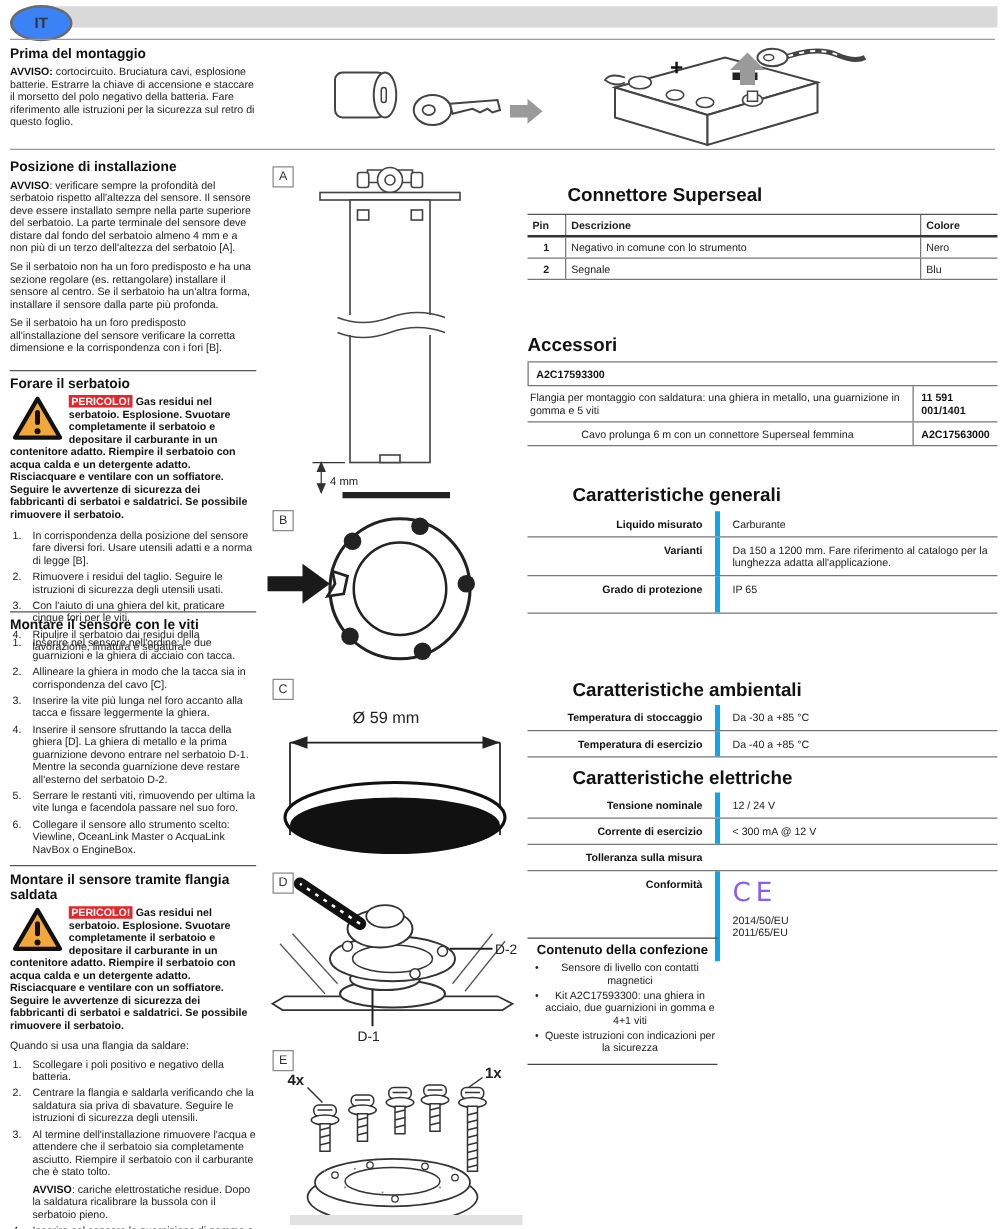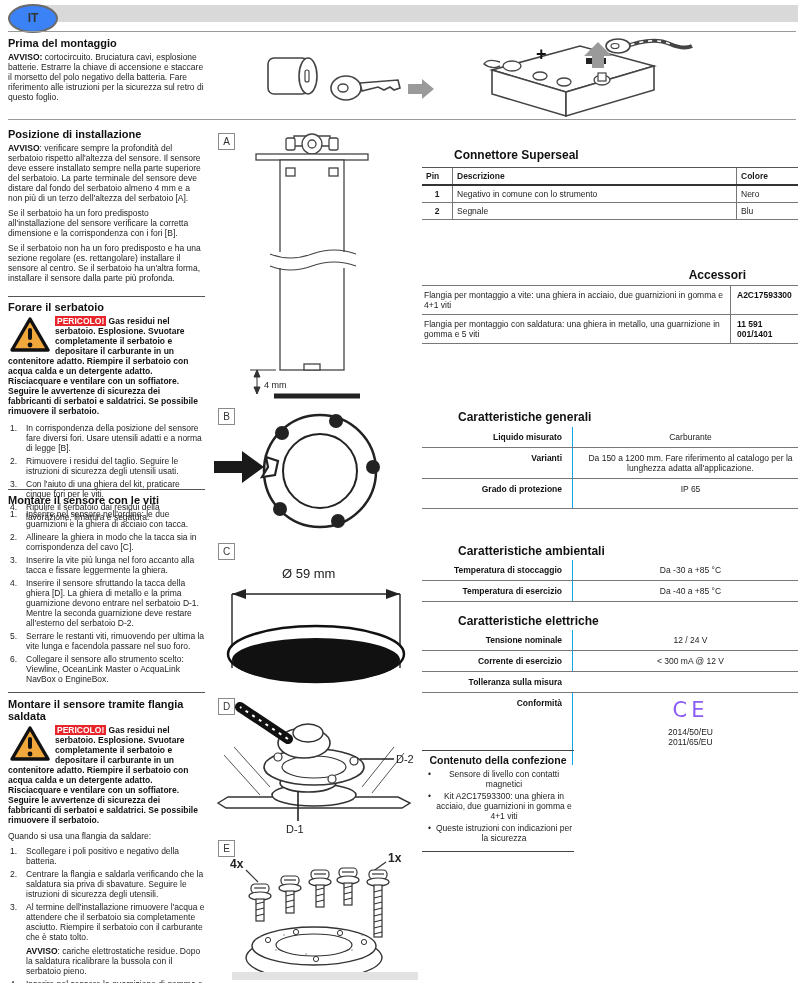--- a/index.html
+++ b/index.html
@@ -27,29 +27,29 @@
   .olist{display:grid;grid-template-columns:18px 1fr;row-gap:3px;margin-top:2px;}
   .olist .n{padding-left:2px;}
   .subnote{margin-top:3px;}
   
   .dletter{
     width:15px;height:15px;border:1px solid #8a8a8a;background:#fff;
     display:flex;align-items:center;justify-content:center;
     font-size:10px;color:#333;
   }
   
-  .rcol-title{font-size:12px;font-weight:bold;color:#111;}
+  .rcol-title{font-size:15px;font-weight:bold;color:#111;}
   .tbl3{display:grid;grid-template-columns:30px 284px 1fr;}
   .tbl3 .hd{font-weight:bold;}
   .tbl3 > div{padding:3px 4px;}
   .cell-div{border-left:1px solid #777;}
   .row-line{border-bottom:1px solid #777;}
   .spec-row{display:grid;grid-template-columns:150px 1fr;border-bottom:1px solid #777;}
   .spec-label{text-align:right;font-weight:bold;color:#111;padding:5px 10px 5px 0;}
-  .spec-value{border-left:1px solid #0ea5e9;padding:5px 0 5px 10px;text-align:center;}
+  .spec-value{border-left:4px solid #0ea5e9;padding:5px 0 5px 10px;}
   .acc-row{display:grid;grid-template-columns:308px 1fr;border-bottom:1px solid #777;}
   .acc-desc{padding:4px 6px 4px 2px;}
   .acc-part{border-left:1px solid #777;padding:4px 0 4px 6px;font-weight:bold;color:#111;}
   .ce-mark{font-family:"DejaVu Sans",sans-serif;font-size:21px;letter-spacing:4px;color:#8b5cf6;}
   .directives{margin-top:4px;}
   .contenuto{border-top:1px solid #444;border-bottom:1px solid #444;padding:3px 0 8px 0;}
   .bullets{display:grid;grid-template-columns:12px 1fr;row-gap:2px;margin-top:3px;}
   .bullets .b::before{content:"•";padding-left:3px;}
   svg text{font-family:"Liberation Sans",sans-serif;}
 </style>
@@ -103,22 +103,22 @@
     <ellipse cx="368" cy="14" rx="12" ry="7" fill="#fff" stroke="#444" stroke-width="1.6"></ellipse>
     <ellipse cx="365" cy="14" rx="4" ry="2.5" fill="#fff" stroke="#444" stroke-width="1.2"></ellipse>
   </g>
 </svg>
 
 <div class="hr" style="left:8px;top:119px;width:788px;"></div>
 
 <div class="abs col-left" style="top:128px;">
   <h3>Posizione di installazione</h3>
   <p><b>AVVISO</b><span>: verificare sempre la profondità del serbatoio rispetto all'altezza del sensore. Il sensore deve essere installato sempre nella parte superiore del serbatoio. La parte terminale del sensore deve distare dal fondo del serbatoio almeno 4 mm e a non più di un terzo dell'altezza del serbatoio [A].</span></p>
+  <p>Se il serbatoio non ha un foro predisposto e ha una sezione regolare (es. rettangolare) installare il sensore al centro. Se il serbatoio ha un'altra forma, installare il sensore dalla parte più profonda.</p>
   <p>Se il serbatoio ha un foro predisposto all'installazione del sensore verificare la corretta dimensione e la corrispondenza con i fori [B].</p>
-  <p>Se il serbatoio non ha un foro predisposto e ha una sezione regolare (es. rettangolare) installare il sensore al centro. Se il serbatoio ha un'altra forma, installare il sensore dalla parte più profonda.</p>
 </div>
 
 <div class="hr" style="left:8px;top:296px;width:197px;border-top-color:#555;"></div>
 
 <div class="abs col-left" style="top:301px;">
   <h3>Forare il serbatoio</h3>
   <div>
     <svg class="tri" width="40" height="36" viewBox="0 0 40 36">
       <path d="M20,2 L38,33 L2,33 Z" fill="#f0a73c" stroke="#111" stroke-width="3.4" stroke-linejoin="round"></path>
       <rect x="18" y="11" width="4" height="12" rx="2" fill="#111"></rect>
@@ -372,34 +372,37 @@
     </div>
     <div class="tbl3 row-line">
       <div style="text-align:center;font-weight:bold;">2</div>
       <div class="cell-div">Segnale</div>
       <div class="cell-div">Blu</div>
     </div>
   </div>
 </div>
 
 <div class="abs" style="left:422px;top:268px;width:376px;">
-  <div class="rcol-title" style="text-align:right;margin-right:52px;">Accessori</div>
+  <div class="rcol-title" style="text-align:left;margin-right:72px;">Accessori</div>
   <div style="margin-top:3px;border-top:1px solid #777;">
     <div class="acc-row">
-      <div class="acc-desc">Flangia per montaggio a vite: una ghiera in acciaio, due guarnizioni in gomma e 4+1 viti</div>
       <div class="acc-part">A2C17593300</div>
     </div>
     <div class="acc-row">
       <div class="acc-desc">Flangia per montaggio con saldatura: una ghiera in metallo, una guarnizione in gomma e 5 viti</div>
       <div class="acc-part">11 591 001/1401</div>
     </div>
-  </div>
-</div>
-
-<div class="abs" style="left:422px;top:410px;width:376px;">
+    <div class="acc-row">
+      <div class="acc-desc" style="text-align:center;">Cavo prolunga 6 m con un connettore Superseal femmina</div>
+      <div class="acc-part">A2C17563000</div>
+    </div>
+  </div>
+</div>
+
+<div class="abs" style="left:422px;top:388px;width:376px;">
   <div class="rcol-title" style="margin-left:36px;">Caratteristiche generali</div>
   <div style="margin-top:3px;">
     <div class="spec-row">
       <div class="spec-label">Liquido misurato</div>
       <div class="spec-value">Carburante</div>
     </div>
     <div class="spec-row">
       <div class="spec-label">Varianti</div>
       <div class="spec-value">Da 150 a 1200 mm. Fare riferimento al catalogo per la lunghezza adatta all'applicazione.</div>
     </div>

